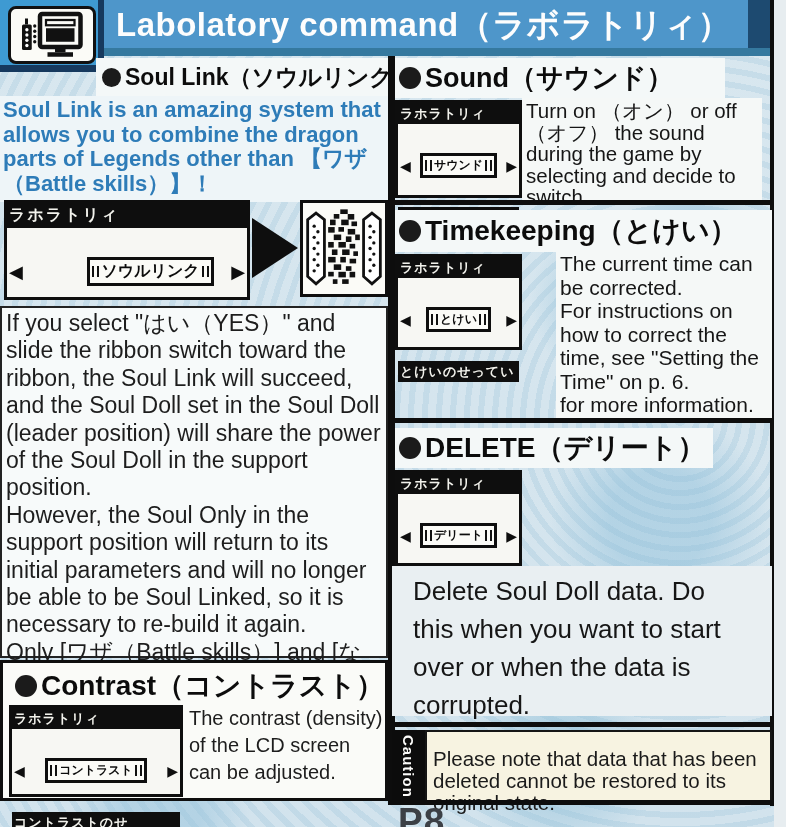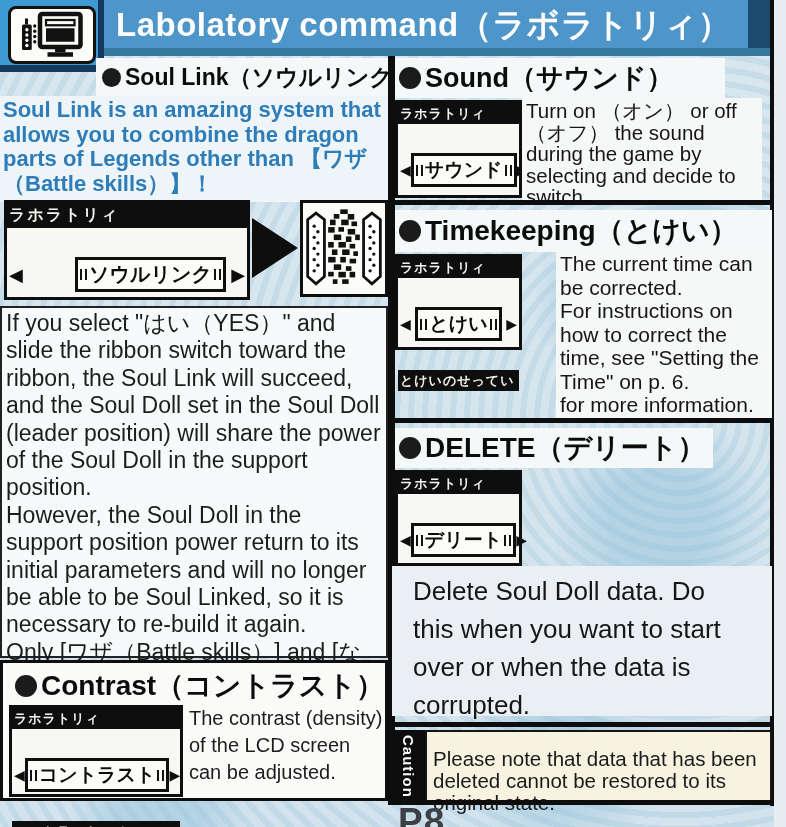--- a/index.html
+++ b/index.html
@@ -29,24 +29,24 @@
   .vdivider{left:388px;top:56px;width:7px;height:749px;background:#0d0d0d;}
   .hline{background:#0d0d0d;}
   .whitebox{background:#f4f8f8;}
   .heading{display:flex;align-items:center;gap:4px;font-weight:bold;color:#0c0c0c;white-space:nowrap;}
   .bullet{border-radius:50%;background:#1b1b1b;flex:0 0 auto;}
   
   .lcd{background:#f7f7f3;border:3px solid #0e0e0e;box-sizing:border-box;display:flex;flex-direction:column;gap:29px;}
   .lcd-top,.lcd-bot{background:#0e0e0e;color:#f2f2ec;font-family:"DejaVu Sans Mono","Liberation Mono",monospace;font-weight:bold;white-space:nowrap;overflow:hidden;display:flex;align-items:center;font-size:13px;letter-spacing:1px;flex:0 0 21px;padding:0 2px;}
   .lcd-mid{flex:1;display:flex;align-items:center;justify-content:space-between;padding:0 2px;}
   .arr{font-size:14px;color:#0e0e0e;line-height:1;}
-  .menu-box{border:3px solid #0e0e0e;background:#fbfbf7;font-family:"DejaVu Sans Mono","Liberation Mono",monospace;font-weight:bold;font-size:19px;color:#0c0c0c;padding:1px 2px;display:flex;align-items:center;gap:2px;white-space:nowrap;}
+  .menu-box{border:3px solid #0e0e0e;background:#fbfbf7;font-family:"DejaVu Sans Mono","Liberation Mono",monospace;font-weight:bold;font-size:12px;color:#0c0c0c;padding:1px 2px;display:flex;align-items:center;gap:2px;white-space:nowrap;}
   .dbar{width:3px;height:11px;border-left:2px solid #111;border-right:2px solid #111;flex:0 0 auto;}
   .lcd-big .lcd-top,.lcd-big .lcd-bot{font-size:16px;flex:0 0 25px;letter-spacing:2px;}
-  .lcd-big .menu-box{font-size:20px;margin-left:47px;}
+  .lcd-big .menu-box{font-size:16px;margin-left:47px;}
   .lcd-big .arr{font-size:18px;}
   
   .soul-head{left:96px;top:58px;width:292px;height:38px;font-size:23px;padding-left:6px;box-sizing:border-box;}
   .intro{left:0;top:96px;width:388px;height:106px;background:#eef5f8;color:#2e7cb8;font-weight:bold;font-size:22px;line-height:24.5px;padding:2px 3px;box-sizing:border-box;}
   .big-arrow{left:252px;top:218px;width:0;height:0;border-top:30px solid transparent;border-bottom:30px solid transparent;border-left:46px solid #0e0e0e;}
   .dragon-screen{left:300px;top:200px;width:88px;height:97px;background:#fbfbf7;border:3px solid #0e0e0e;box-sizing:border-box;}
   .mainpara{left:0;top:306px;width:388px;height:352px;background:#f7fafa;border:2px solid #222;box-sizing:border-box;color:#1d1d1d;font-size:23px;line-height:27.4px;padding:2px 4px;}
   .contrast-box{left:0;top:660px;width:388px;height:141px;background:#fafbf8;border:3px solid #0e0e0e;box-sizing:border-box;}
   .contrast-head{left:12px;top:4px;font-size:28px;}
   .contrast-lcd{left:6px;top:42px;width:174px;height:92px;}
@@ -175,21 +175,21 @@
         <rect x="38" y="71" width="8" height="6"></rect>
           <rect x="50" y="71" width="6" height="6"></rect>
         <rect x="42" y="79" width="7" height="5"></rect>
           <rect x="32" y="79" width="5" height="5"></rect>
       </g>
     </svg>
   </div>
 
   <div class="abs mainpara">
     <div> If you select "はい（YES）" and slide the ribbon switch toward the ribbon, the Soul Link will succeed, and the Soul Doll set in the Soul Doll (leader position) will share the power of the Soul Doll in the support position.</div>
-    <div> However, the Soul Doll in the support position power return to its initial parameters and will no longer be able to be Soul Linked, so it is necessary to re-build it again.</div>
+    <div> However, the Soul Only in the support position will return to its initial parameters and will no longer be able to be Soul Linked, so it is necessary to re-build it again.</div>
     <div> Only [ワザ（Battle skills）] and [なまえ（name）] will remain.</div>
   </div>
 
   <div class="abs contrast-box">
     <div class="abs heading contrast-head">
       <span class="bullet" style="width:22px;height:22px;"></span>
       <span>Contrast（コントラスト）</span>
     </div>
     <div class="abs lcd contrast-lcd">
       <div class="lcd-top">ラホラトリィ</div>

